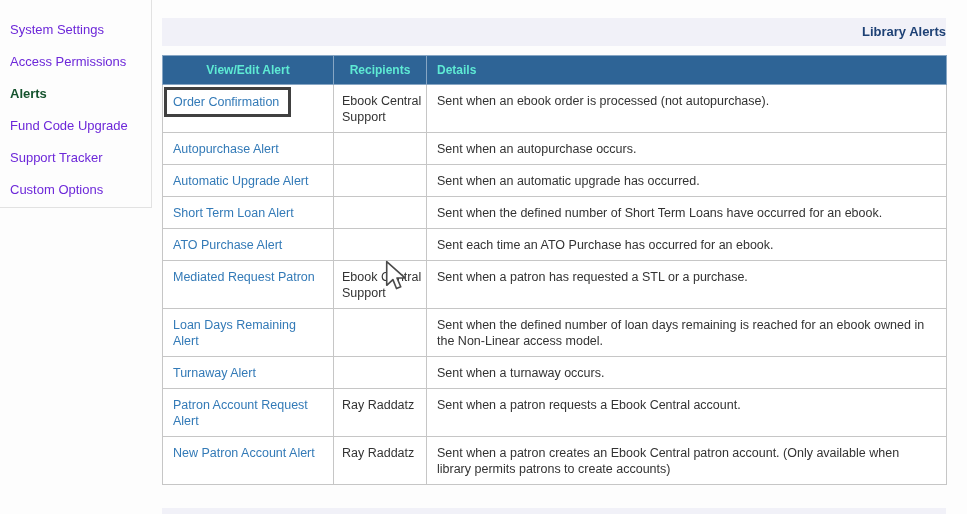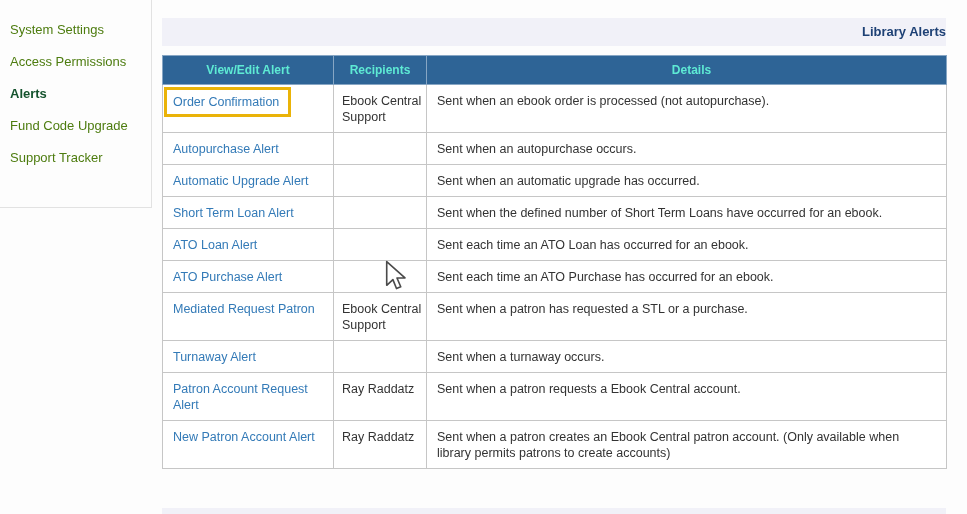--- a/index.html
+++ b/index.html
@@ -5,54 +5,55 @@
   * { margin:0; padding:0; box-sizing:border-box; }
   html,body { width:967px; height:514px; overflow:hidden; background:#fdfdfd;
               font-family:"Liberation Sans", sans-serif; }
   .app { position:relative; width:967px; height:514px; }
 
   
   .sidebar { position:absolute; left:0; top:0; width:152px; height:208px;
              border-right:1px solid #e2e2e2; border-bottom:1px solid #e2e2e2;
              padding-top:14px; background:#fdfdfd; }
   .sidebar-item { height:32px; line-height:32px; padding-left:10px;
-                  font-size:13px; color:#4d7c0f; cursor:pointer; white-space:nowrap; }
+                  font-size:13px; color:#6d28d9; cursor:pointer; white-space:nowrap; }
   .sidebar-item.active { color:#14532d; font-weight:bold; }
 
   
   .main { position:absolute; left:162px; top:18px; width:784px; }
   .section-bar { height:28px; line-height:28px; background:#f1f1f8;
                  color:#1e4175; font-weight:bold; font-size:13px; padding-left:9px;text-align:right; }
   table { width:784px; border-collapse:collapse; margin-top:9px; table-layout:fixed; }
   th { background:#2e6496; color:#5eead4; font-size:12px; font-weight:bold;
        height:29px; border:1px solid #87a6c4; text-align:center; }
-  th.details-col { text-align:center; padding-left:10px; }
+  th.details-col { text-align:left; padding-left:10px; }
   td { border:1px solid #c6c6c6; background:#ffffff; font-size:12.5px; color:#333;
        padding:8px 10px 7px; vertical-align:top; line-height:16px; }
   td.alert-cell a { color:#337ab7; text-decoration:none; cursor:pointer; }
   td.recip-cell { padding-left:8px; padding-right:4px; }
-  .red-box { display:inline-block; border:3px solid #eab308;
+  .red-box { display:inline-block; border:3px solid #404040;
              padding:4px 9px 4px 6px; margin:-6px 0 -4px -9px; }
 
   .bottom-bar { position:absolute; left:162px; top:508px; width:784px; height:6px;
                 background:#f1f1f8; }
 
   .cursor { position:absolute; left:385px; top:260px; pointer-events:none; }
 </style>
 </head>
 <body>
 
 <div class="app">
 
   <nav class="sidebar">
       <div class="sidebar-item">System Settings</div>
       <div class="sidebar-item">Access Permissions</div>
       <div class="sidebar-item active">Alerts</div>
       <div class="sidebar-item">Fund Code Upgrade</div>
       <div class="sidebar-item">Support Tracker</div>
+      <div class="sidebar-item">Custom Options</div>
     </nav>
 
   <div class="main">
     <div class="section-bar">
       <span>Library Alerts</span>
     </div>
 
     <table>
       <colgroup>
         <col style="width:171px">
@@ -81,33 +82,33 @@
             <td class="alert-cell"><a href="#">Automatic Upgrade Alert</a></td>
             <td class="recip-cell"></td>
             <td>Sent when an automatic upgrade has occurred.</td>
           </tr>
           <tr>
             <td class="alert-cell"><a href="#">Short Term Loan Alert</a></td>
             <td class="recip-cell"></td>
             <td>Sent when the defined number of Short Term Loans have occurred for an ebook.</td>
           </tr>
           <tr>
-            <td class="alert-cell"><a href="#">ATO Loan Alert</a></td>
-            <td class="recip-cell"></td>
-            <td>Sent each time an ATO Loan has occurred for an ebook.</td>
-          </tr>
-          <tr>
             <td class="alert-cell"><a href="#">ATO Purchase Alert</a></td>
             <td class="recip-cell"></td>
             <td>Sent each time an ATO Purchase has occurred for an ebook.</td>
           </tr>
           <tr>
             <td class="alert-cell"><a href="#">Mediated Request Patron</a></td>
             <td class="recip-cell">Ebook Central Support</td>
             <td>Sent when a patron has requested a STL or a purchase.</td>
+          </tr>
+          <tr>
+            <td class="alert-cell"><a href="#">Loan Days Remaining Alert</a></td>
+            <td class="recip-cell"></td>
+            <td>Sent when the defined number of loan days remaining is reached for an ebook owned in the Non-Linear access model.</td>
           </tr>
           <tr>
             <td class="alert-cell"><a href="#">Turnaway Alert</a></td>
             <td class="recip-cell"></td>
             <td>Sent when a turnaway occurs.</td>
           </tr>
           <tr>
             <td class="alert-cell"><a href="#">Patron Account Request Alert</a></td>
             <td class="recip-cell">Ray Raddatz</td>
             <td>Sent when a patron requests a Ebook Central account.</td>

